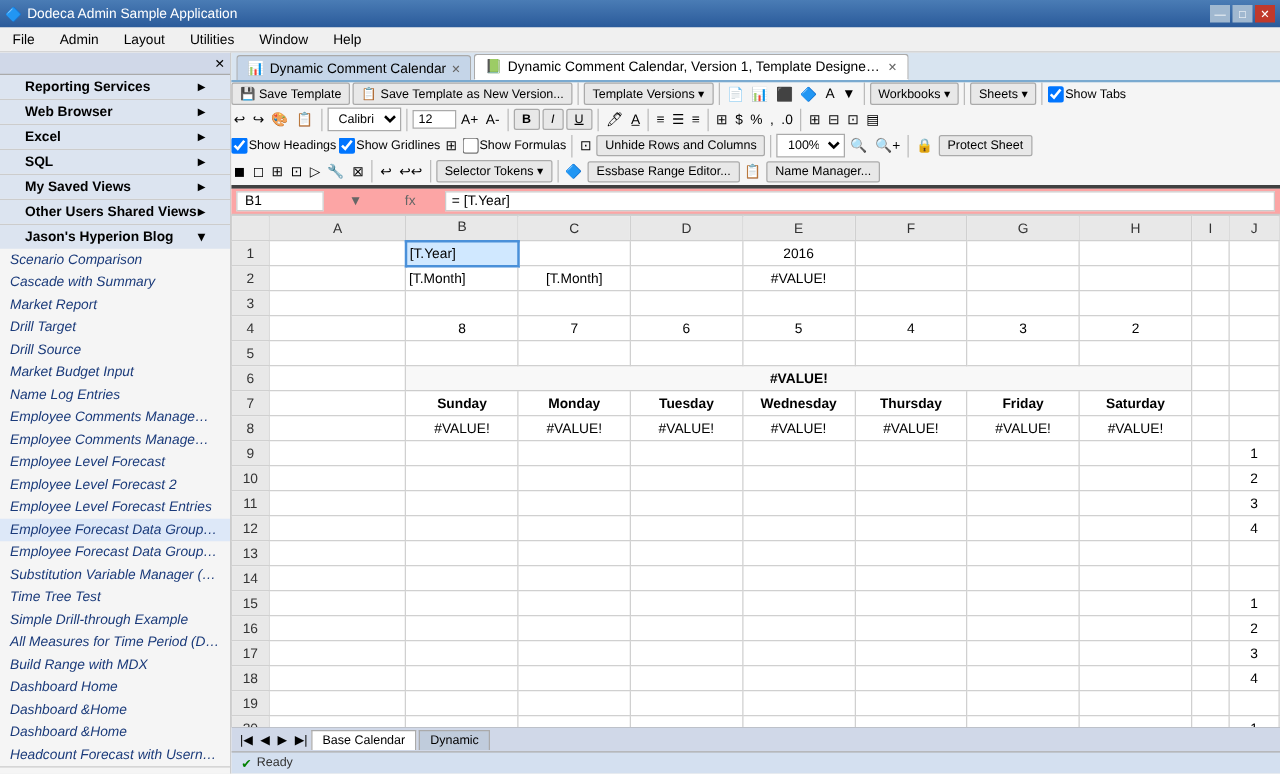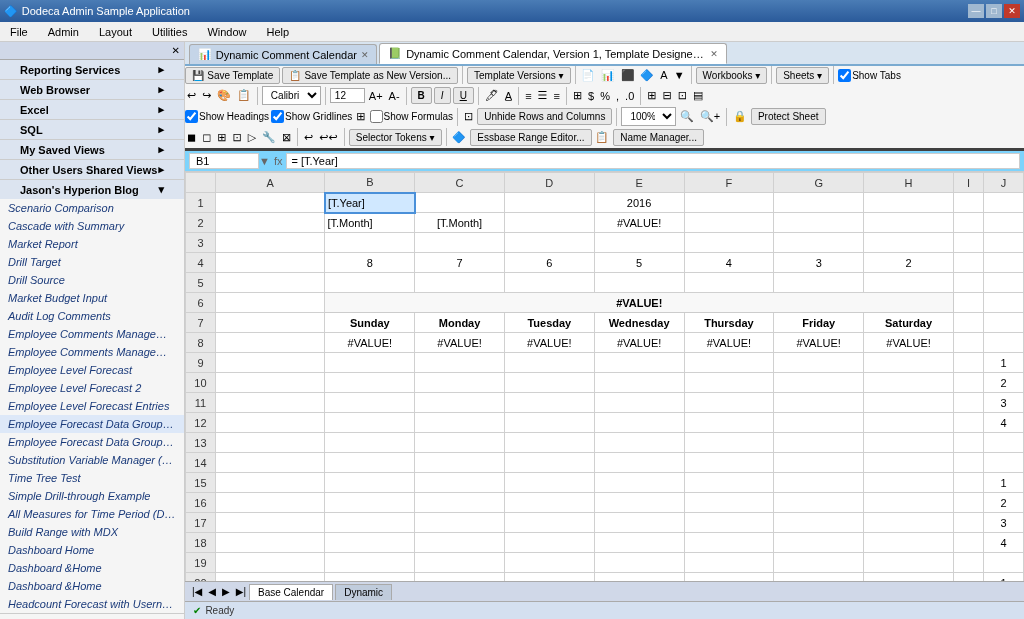--- a/index.html
+++ b/index.html
@@ -157,24 +157,24 @@
       font-size: 10px;
       width: 50px;
     }
     .tb-icon { font-size: 11px; cursor: pointer; padding: 2px; }
     .checkbox-label { display: flex; align-items: center; gap: 1px; font-size: 10px; cursor: pointer; }
 
     
     .formula-bar {
       display: flex;
       align-items: center;
-      background: #7dd3fc;
+      background: #fca5a5;
       border-bottom: 1px solid #ccc;
       padding: 2px 4px;
-      gap: 0;
+      gap: 20px;
       font-size: 11px;
     }
     .cell-ref {
       border: 1px solid #ccc;
       padding: 1px 6px;
       width: 70px;
       font-size: 11px;
       background: white;
     }
     .formula-sep { color: #666; }
@@ -374,21 +374,21 @@
       <div class="sidebar-section-header">
         <span>Jason's Hyperion Blog</span>
         <span>▾</span>
       </div>
       <div class="sidebar-item">Scenario Comparison</div>
       <div class="sidebar-item">Cascade with Summary</div>
       <div class="sidebar-item">Market Report</div>
       <div class="sidebar-item">Drill Target</div>
       <div class="sidebar-item">Drill Source</div>
       <div class="sidebar-item">Market Budget Input</div>
-      <div class="sidebar-item">Audit Log Comments</div>
+      <div class="sidebar-item">Name Log Entries</div>
       <div class="sidebar-item">Employee Comments Management (E...</div>
       <div class="sidebar-item">Employee Comments Management</div>
       <div class="sidebar-item">Employee Level Forecast</div>
       <div class="sidebar-item">Employee Level Forecast 2</div>
       <div class="sidebar-item">Employee Level Forecast Entries</div>
       <div class="sidebar-item" style="background:#dde8f8;">Employee Forecast Data Grouping</div>
       <div class="sidebar-item">Employee Forecast Data Grouping 2</div>
       <div class="sidebar-item">Substitution Variable Manager (Vess)</div>
       <div class="sidebar-item">Time Tree Test</div>
       <div class="sidebar-item">Simple Drill-through Example</div>
@@ -524,21 +524,21 @@
         <span class="tb-icon">🔷</span>
         <button class="tb-btn">Essbase Range Editor...</button>
         <span class="tb-icon">📋</span>
         <button class="tb-btn">Name Manager...</button>
       </div>
     </div>
 
     <div class="formula-bar">
       <input type="text" class="cell-ref" value="B1" style="">
       <span class="formula-sep">▼</span>
-      <span style="color:#666; padding: 0 4px;">fx</span>
+      <span style="color:#666; padding: 0 4px; margin-left: 10px;">fx</span>
       <input type="text" class="formula-content" value="= [T.Year]" style="">
     </div>
 
     <div class="scroll-area">
       <div class="spreadsheet-container">
         <table class="spreadsheet">
           <thead>
             <tr>
               <th class="corner-header col-a"></th>
               <th class="col-header col-b">A</th>

